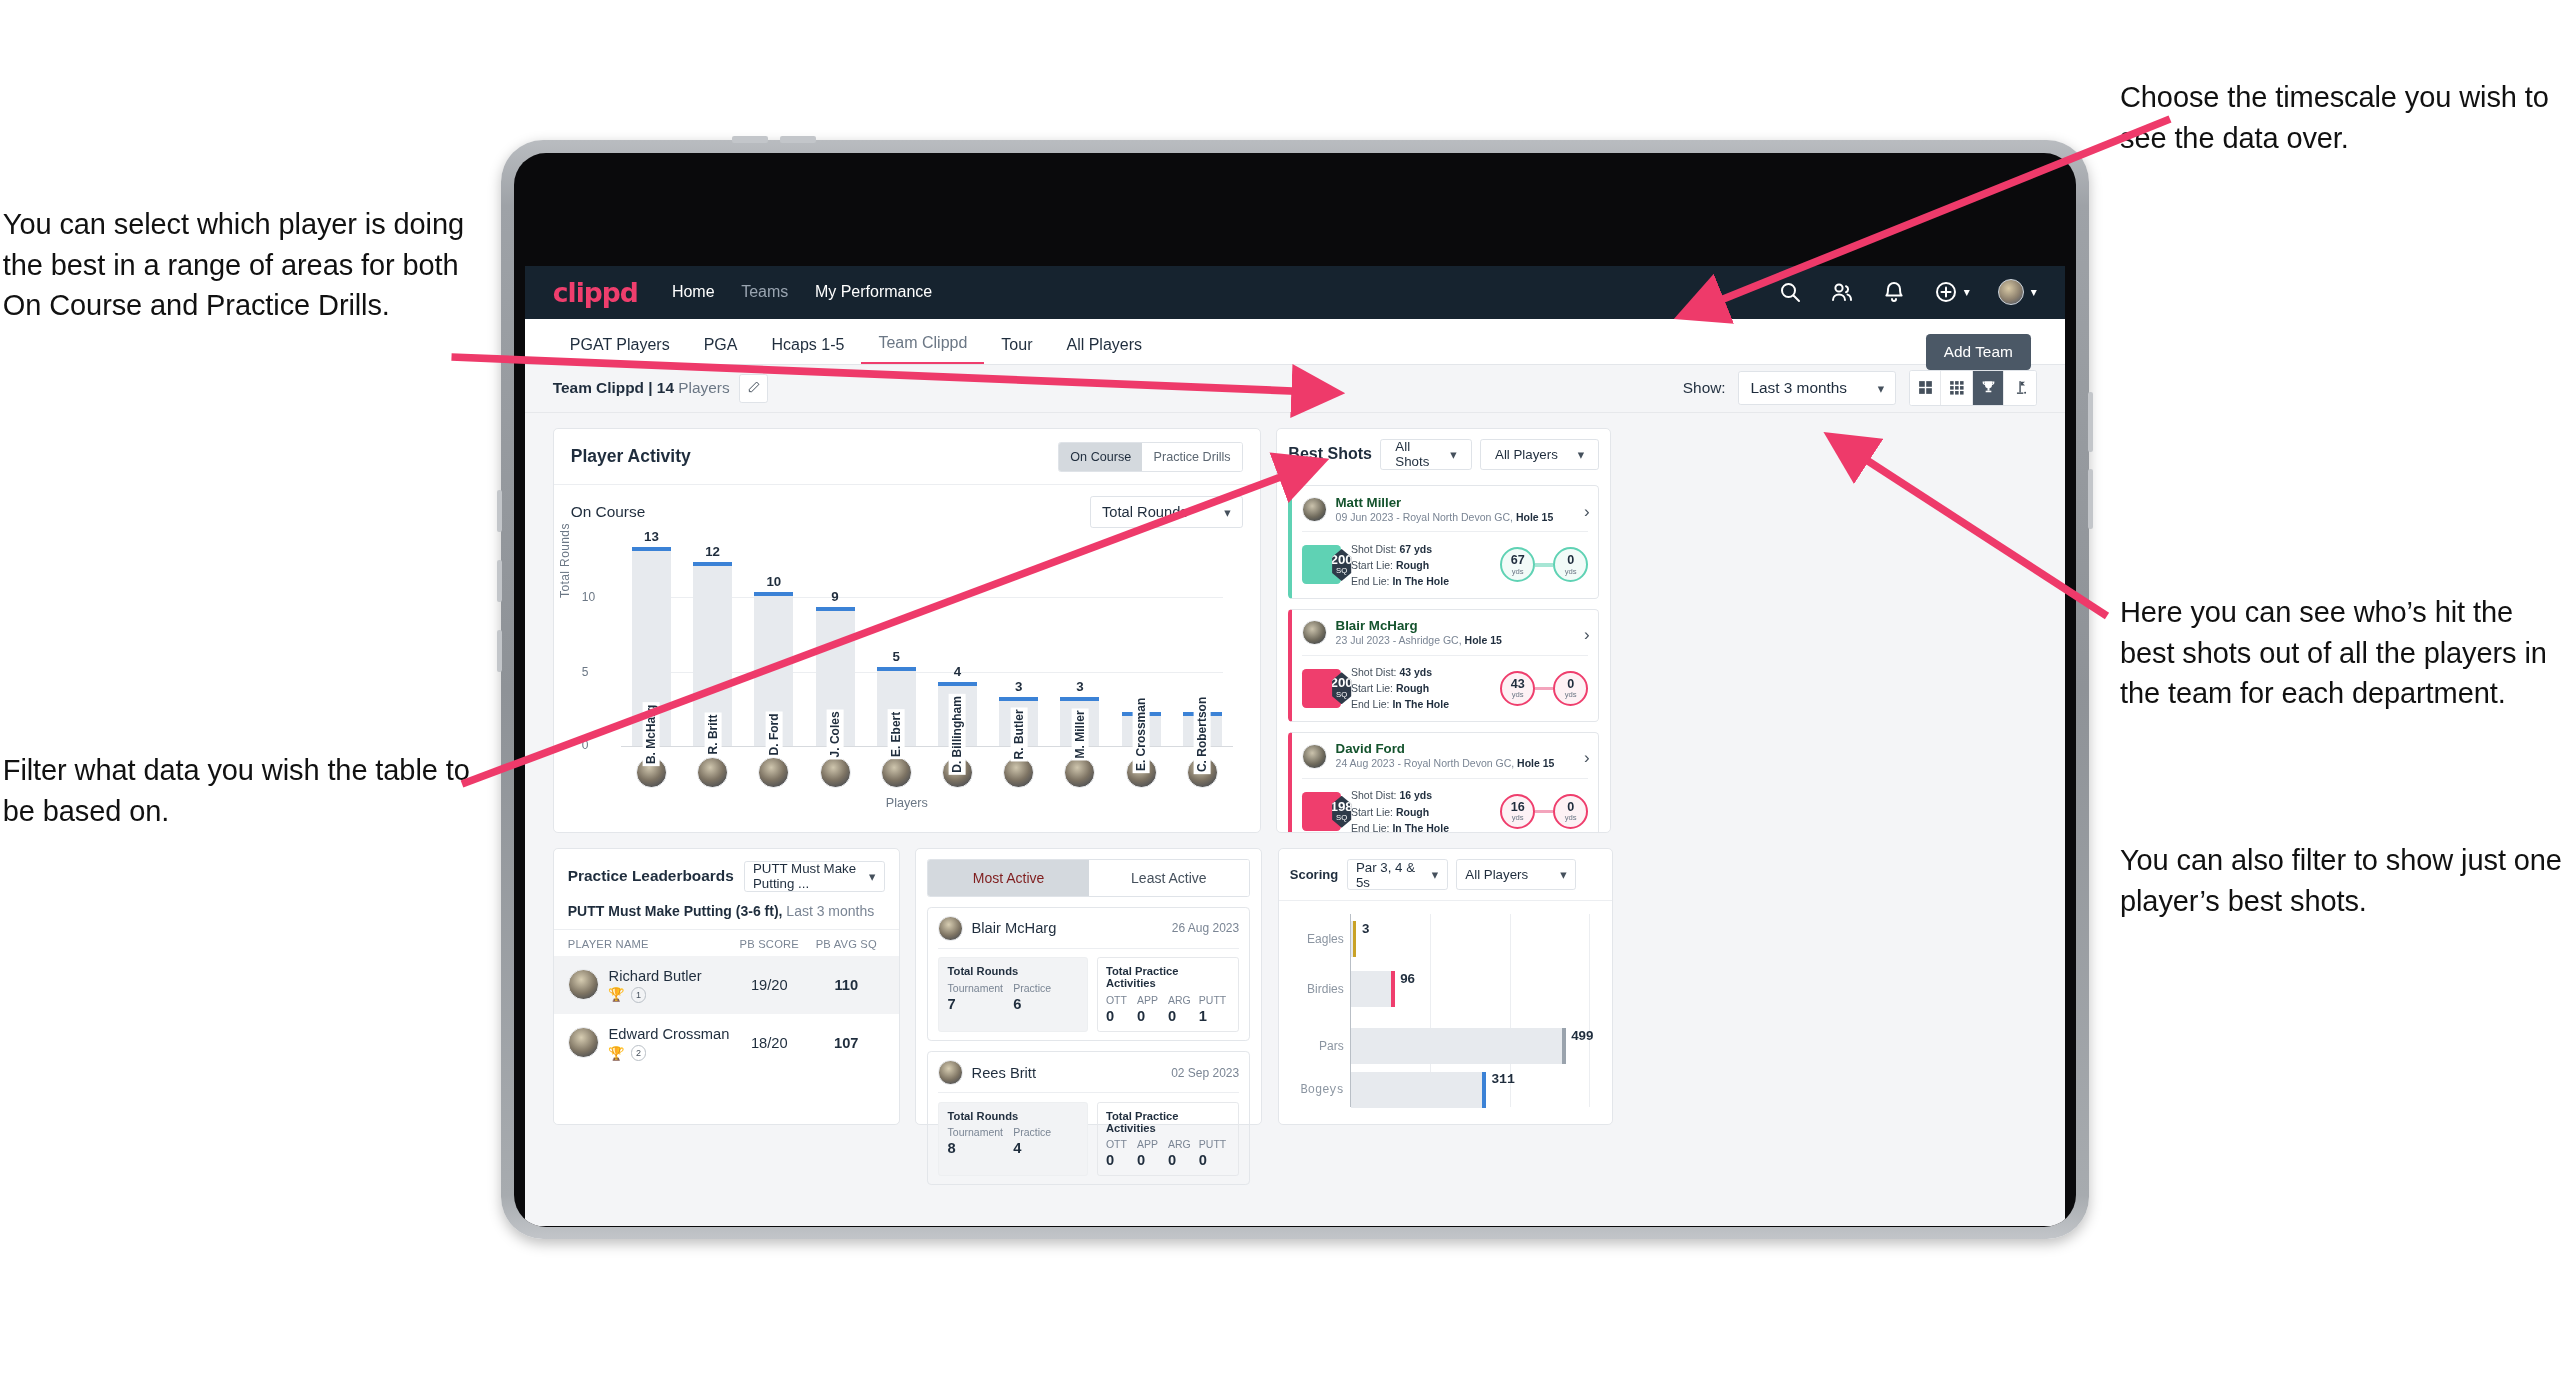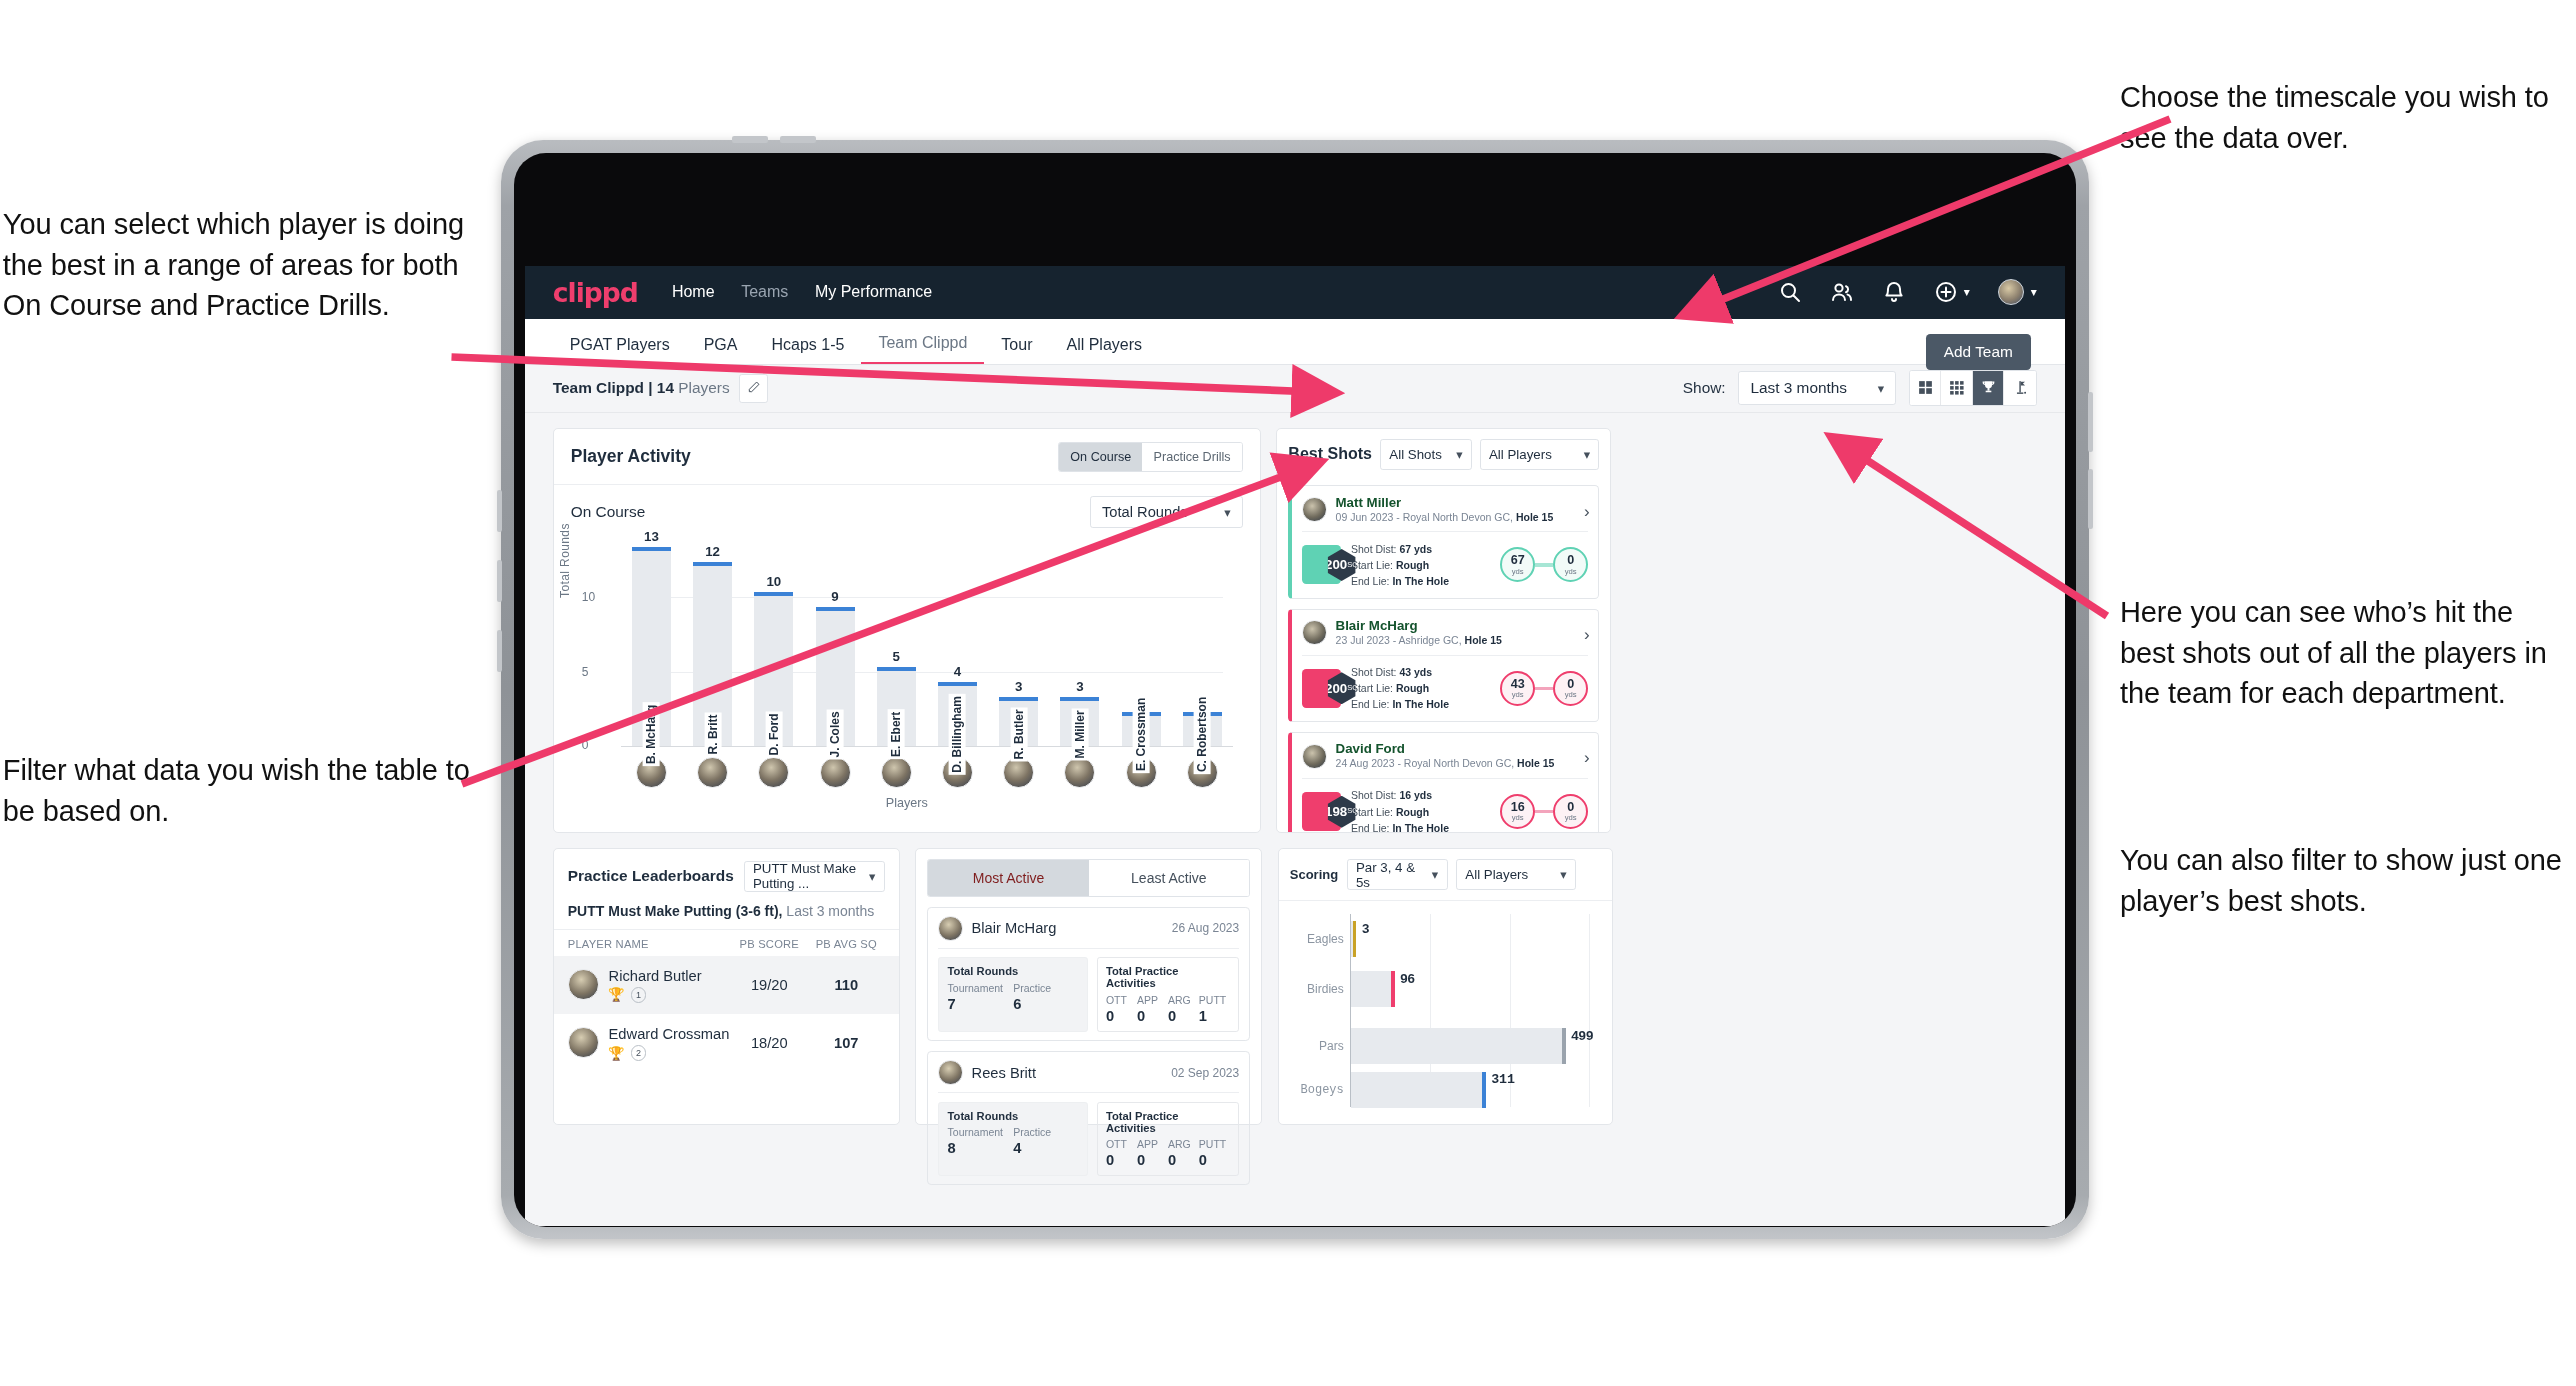--- a/index.html
+++ b/index.html
@@ -183,21 +183,21 @@
     width: 31px; height: 31px; border-radius: 50%;
     border: 1.4px solid #e6e8eb;
     background: radial-gradient(circle at 42% 33%, #cfc6ae 0%, #7d7363 50%, #343c4a 100%);
   }
   .xlabel { text-align: center; font-size: 12.6px; color: #6b7785; margin-top: 8.4px; }
 
   
   .bs { width: 335px; height: 405px; display: flex; flex-direction: column; }
   .bs-head { display: flex; align-items: center; gap: 8.4px; padding: 9.8px 11.2px; }
   .bs-head .card-title { font-size: 16px; }
-  .bs-head .select { height: 31px; font-size: 13.3px; padding: 0 8px; align-items: center; }
+  .bs-head .select { height: 31px; font-size: 13.3px; padding: 0 14px; align-items: center; }
   .bs-head .select.s1 { width: 92px; }
   .bs-head .select.s2 { width: 120px; }
   .bs-list { padding: 5.6px 11.2px 0 11.2px; display: flex; flex-direction: column; gap: 9.8px; overflow: hidden; }
   .shotcard {
     border: 0.7px solid #e3e6ea; border-radius: 4.2px; border-left: 4.9px solid #ef3e6d;
     padding: 8.4px 9.8px; position: relative; background: #fff;
   }
   .shotcard.teal { border-left-color: #5fd2b4; }
   .sc-top { display: flex; align-items: center; gap: 8.4px; padding-bottom: 7px; border-bottom: 0.7px solid #eceef1; }
   .sc-av {
@@ -211,21 +211,21 @@
   .sc-chev { position: absolute; right: 8.4px; top: 15.4px; color: #45505c; font-size: 17px; }
   .sc-body { display: flex; align-items: center; gap: 9.8px; padding-top: 8.4px; }
   .hexbox {
     width: 39px; height: 39px; border-radius: 4.2px; background: #ef3e6d;
     display: flex; align-items: center; justify-content: center; flex: none;
   }
   .hexbox.teal { background: #5fd2b4; }
   .hex {
     width: 32px; height: 32px; background: #2e3a49;
     clip-path: polygon(50% 0%,93% 25%,93% 75%,50% 100%,7% 75%,7% 25%);
-    display: flex; align-items: center; justify-content: center; color: #fff; margin-left: 40px;
+    display: flex; flex-direction: column; align-items: center; justify-content: center; color: #fff; margin-left: 40px;
   }
   .hex .n { font-size: 13.3px; font-weight: bold; line-height: 1; }
   .hex .u { font-size: 7.7px; line-height: 1.4; }
   .sc-facts { font-size: 10.5px; color: #45505c; line-height: 1.55; }
   .sc-facts b { color: #1f2d3d; }
   .dumbbell { margin-left: auto; display: flex; align-items: center; }
   .dbcirc {
     width: 35px; height: 35px; border-radius: 50%;
     border: 2.1px solid #ef3e6d; background: #fdf2f5;
     display: flex; flex-direction: column; align-items: center; justify-content: center;

